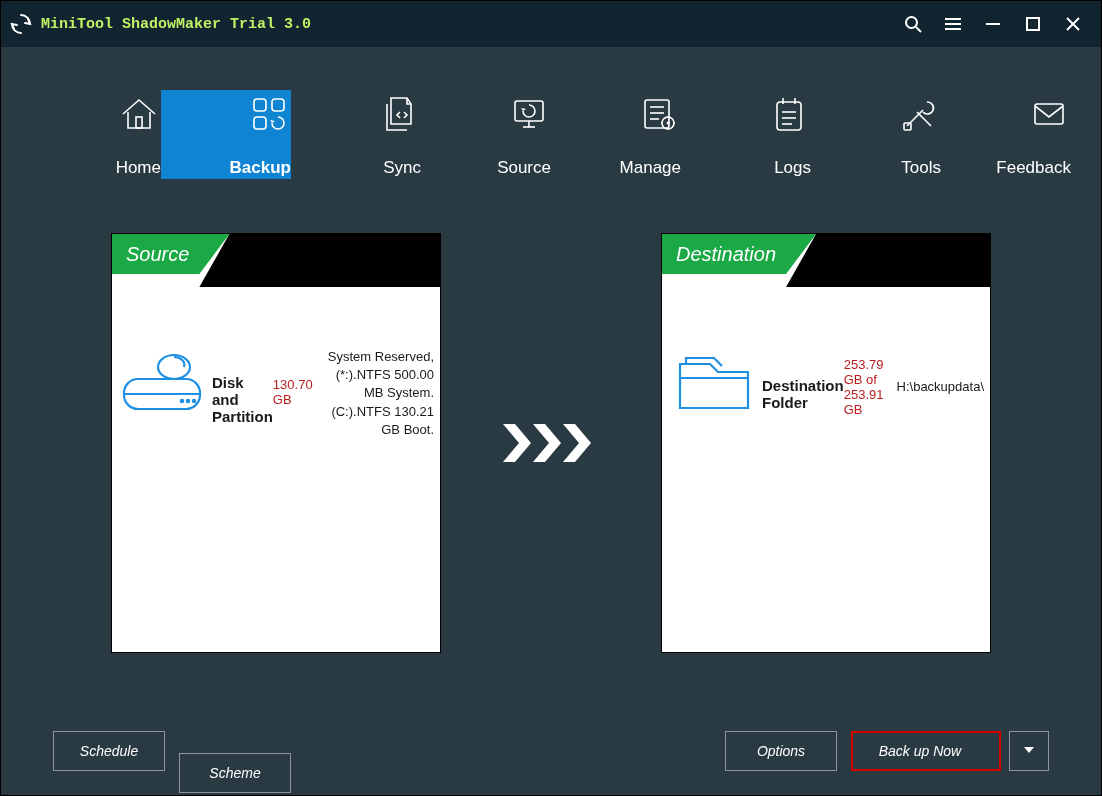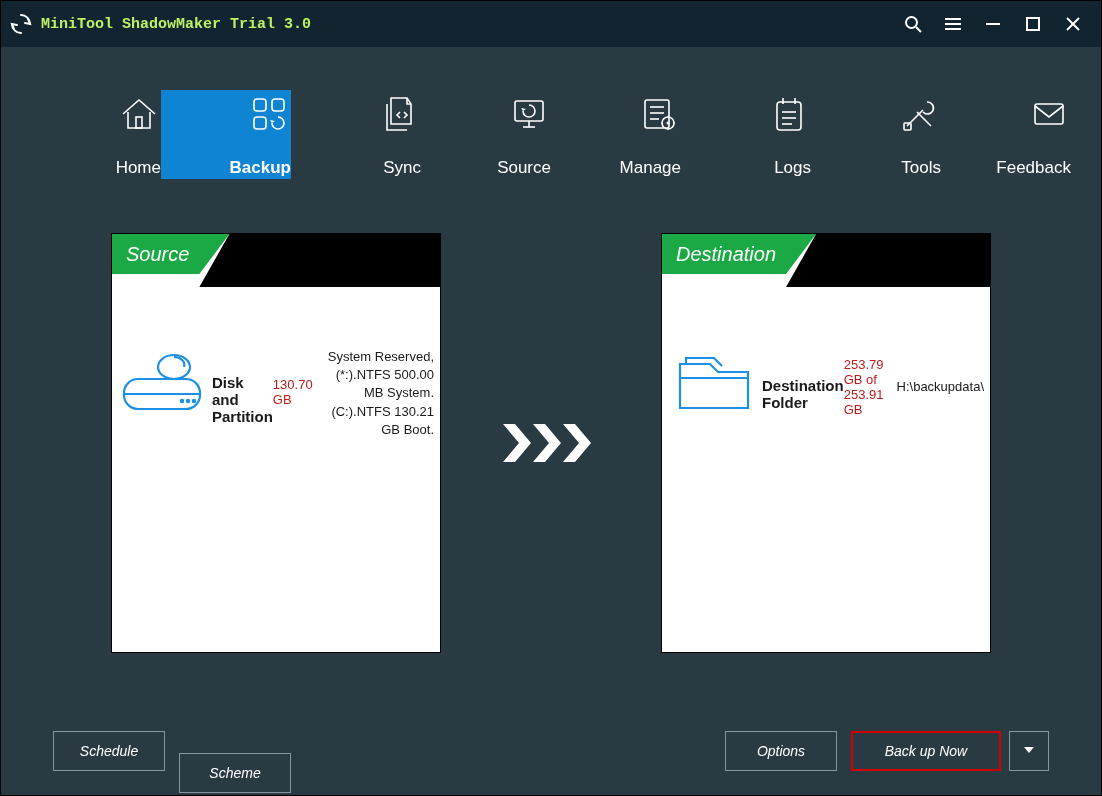--- a/index.html
+++ b/index.html
@@ -178,20 +178,21 @@
     background: transparent;
     cursor: pointer;
     padding: 0 18px;
   }
   .btn + .btn.left { margin-left: 14px; margin-top: 44px; }
   .bottom .spacer { flex: 1; }
   .btn.primary {
     min-width: 150px;
     border: 2px solid #d40000;
     margin-left: 14px;
+    padding-left: 6px;
   }
   .btn.drop {
     min-width: 40px;
     width: 40px;
     padding: 0;
     margin-left: 8px;
   }
   .btn.options { margin-left: 14px; }
 </style>
 </head>

